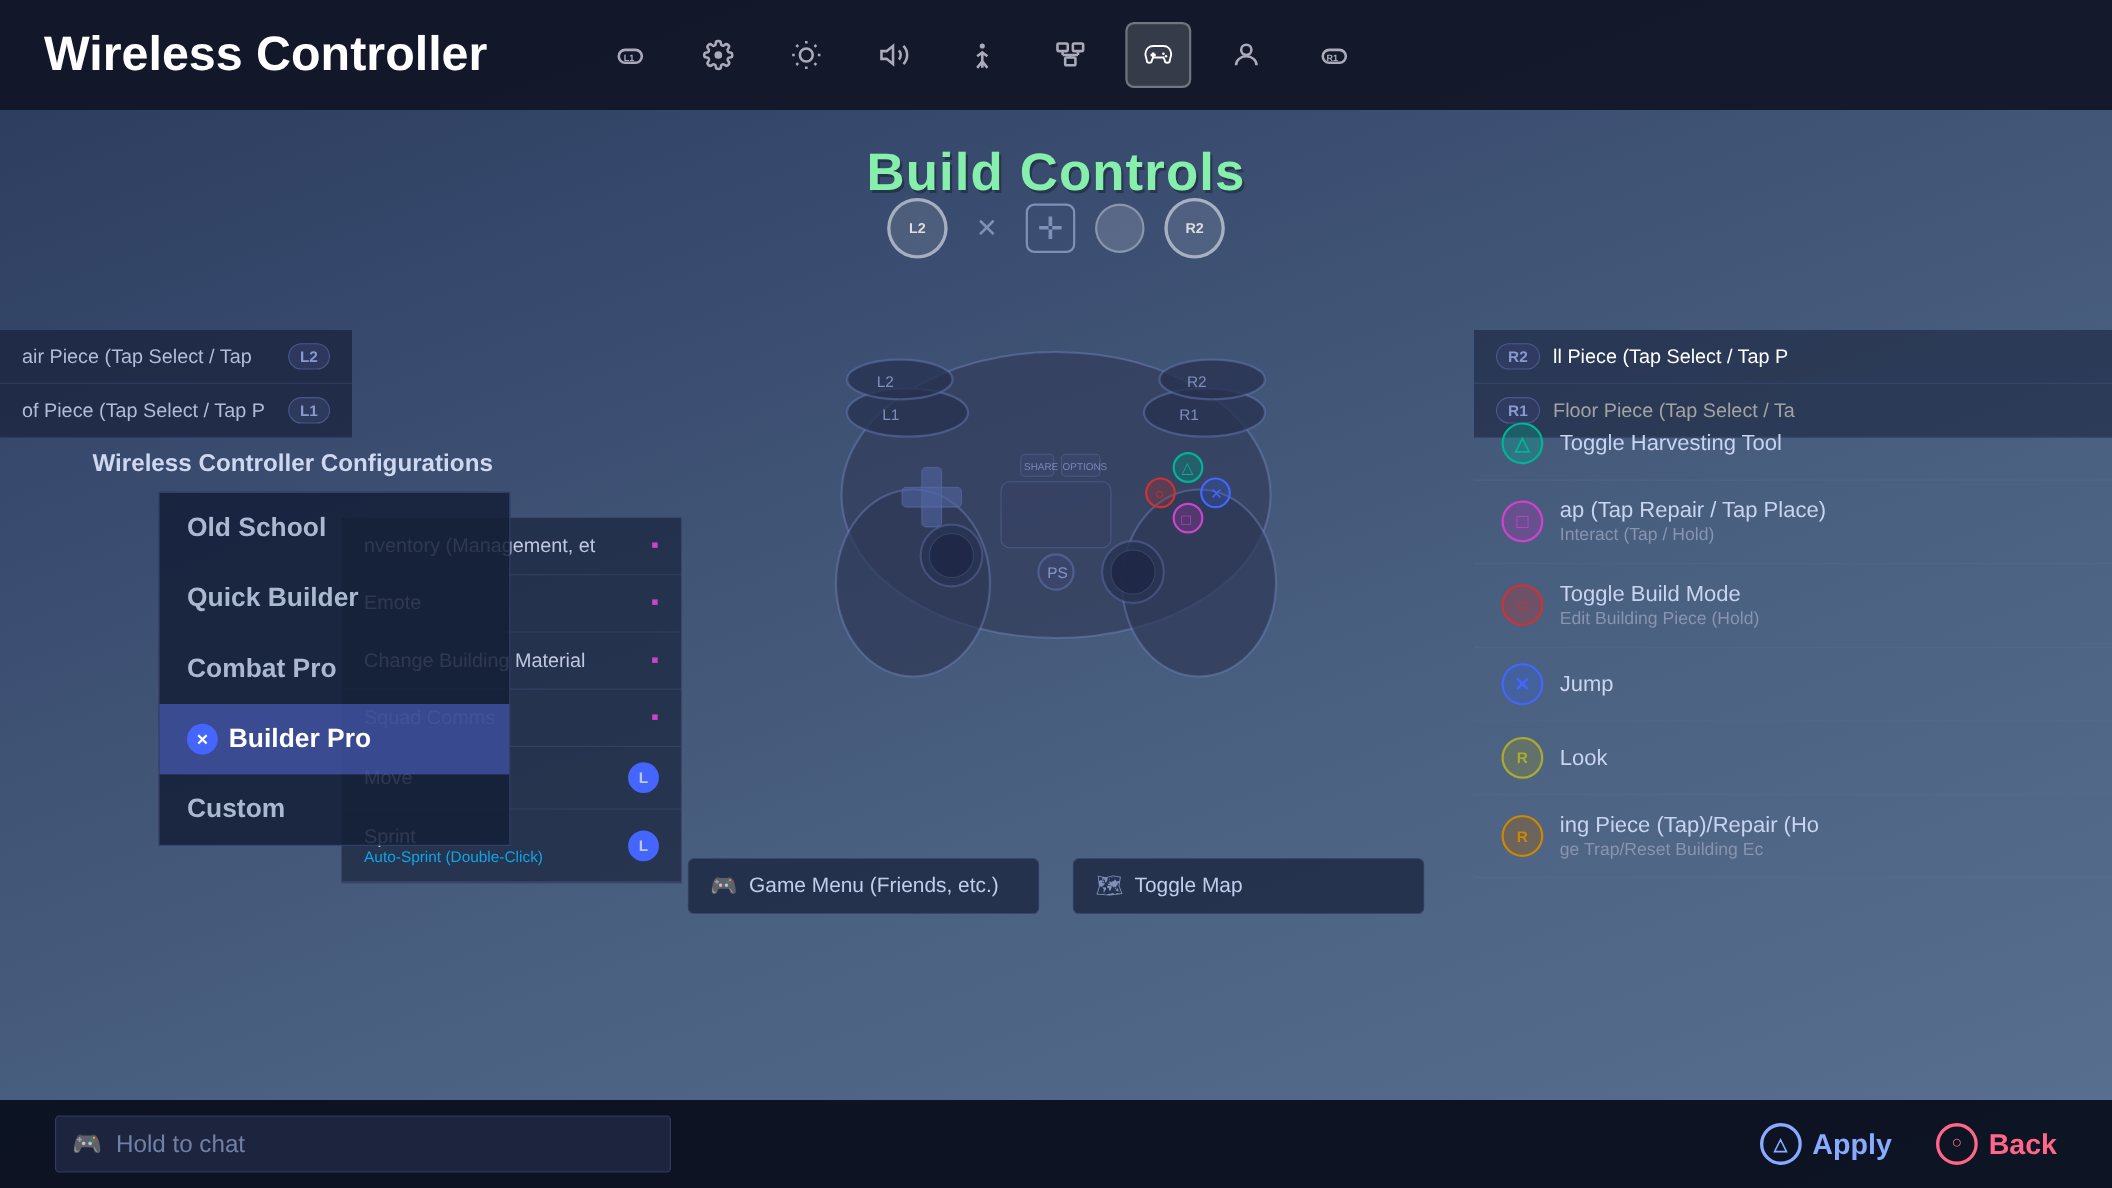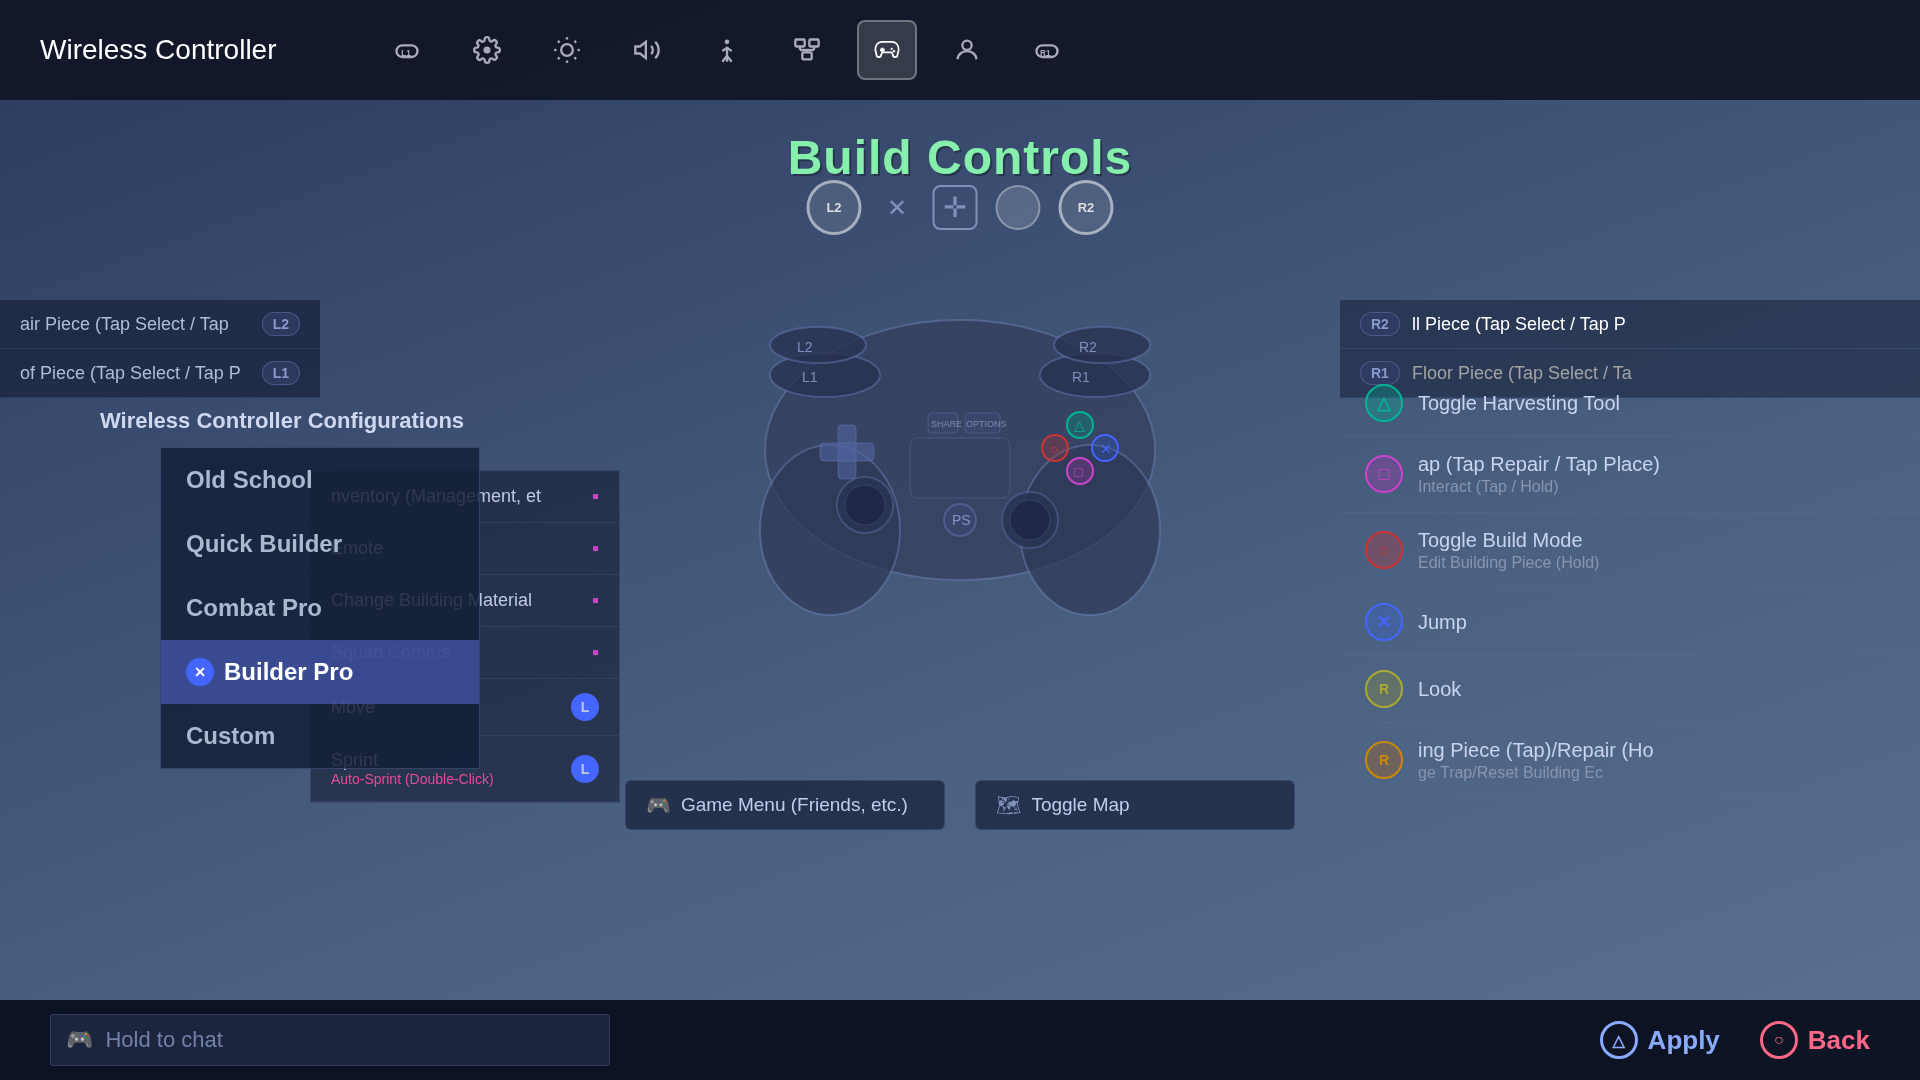--- a/index.html
+++ b/index.html
@@ -29,22 +29,22 @@
       width: 100%;
       height: 100px;
       background: rgba(15, 20, 35, 0.9);
       display: flex;
       align-items: center;
       padding: 0 40px;
       z-index: 10;
     }
 
     .page-title {
-      font-size: 28px;
-      font-weight: normal;
+      font-size: 44px;
+      font-weight: bold;
       color: #ffffff;
       margin-right: 80px;
       white-space: nowrap;
     }
 
     .nav-icons {
       display: flex;
       align-items: center;
       gap: 20px;
       margin-left: 20px;
@@ -493,21 +493,21 @@
     <div class="clipped-item">
       <span>air Piece (Tap Select / Tap</span>
       <span class="trigger-badge">L2</span>
     </div>
     <div class="clipped-item">
       <span>of Piece (Tap Select / Tap P</span>
       <span class="trigger-badge">L1</span>
     </div>
   </div>
 
-  <div style="position:absolute;top:300px;left:80px;z-index:8;">
+  <div style="position:absolute;top:300px;left:64px;z-index:8;">
     <div class="config-header">Wireless Controller Configurations</div>
     <div class="config-menu">
       <div class="config-item">
         <span>Old School</span>
       </div>
       <div class="config-item">
         <span>Quick Builder</span>
       </div>
       <div class="config-item">
         <span>Combat Pro</span>
@@ -539,21 +539,21 @@
       <span>Squad Comms</span>
       <span style="font-size:20px;color:#cc44cc;">▪</span>
     </div>
     <div class="mapping-item">
       <span>Move</span>
       <span style="width:28px;height:28px;border-radius:50%;background:#4466ff;display:inline-flex;align-items:center;justify-content:center;font-size:14px;font-weight:bold;">L</span>
     </div>
     <div class="mapping-item">
       <div>
         <div>Sprint</div>
-        <div style="font-size:14px;color:#ec4899;">Auto-Sprint (Double-Click)</div>
+        <div style="font-size:14px;color:#0ea5e9;">Auto-Sprint (Double-Click)</div>
       </div>
       <span style="width:28px;height:28px;border-radius:50%;background:#4466ff;display:inline-flex;align-items:center;justify-content:center;font-size:14px;font-weight:bold;">L</span>
     </div>
   </div>
 
   <div class="controller-svg-wrapper">
     <svg viewBox="0 0 500 400" width="500" height="400">
 
       <ellipse cx="250" cy="220" rx="195" ry="130" fill="rgba(50,60,90,0.7)" stroke="rgba(120,140,200,0.4)" stroke-width="2"></ellipse>
 

